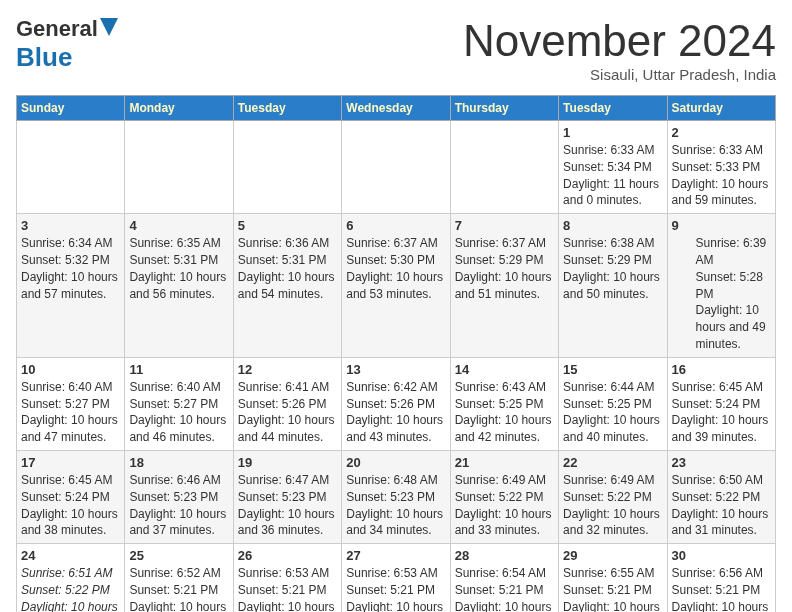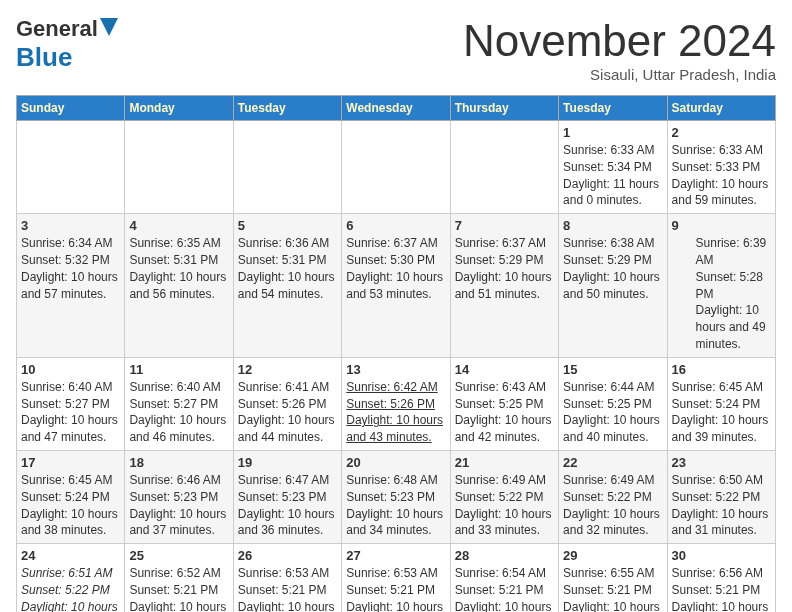--- a/index.html
+++ b/index.html
@@ -166,21 +166,21 @@
 Daylight: 10 hours and 46 minutes.</div>
         </td>
         <td>
           <div class="day-num">12</div>
           <div class="cell-info" style="white-space: pre-line;">Sunrise: 6:41 AM
 Sunset: 5:26 PM
 Daylight: 10 hours and 44 minutes.</div>
         </td>
         <td>
           <div class="day-num">13</div>
-          <div class="cell-info" style="white-space: pre-line; text-decoration: underline;">Sunrise: 6:42 AM
+          <div class="cell-info" style="white-space: pre-line;">Sunrise: 6:42 AM
 Sunset: 5:26 PM
 Daylight: 10 hours and 43 minutes.</div>
         </td>
         <td>
           <div class="day-num">14</div>
           <div class="cell-info" style="white-space: pre-line;">Sunrise: 6:43 AM
 Sunset: 5:25 PM
 Daylight: 10 hours and 42 minutes.</div>
         </td>
         <td>

